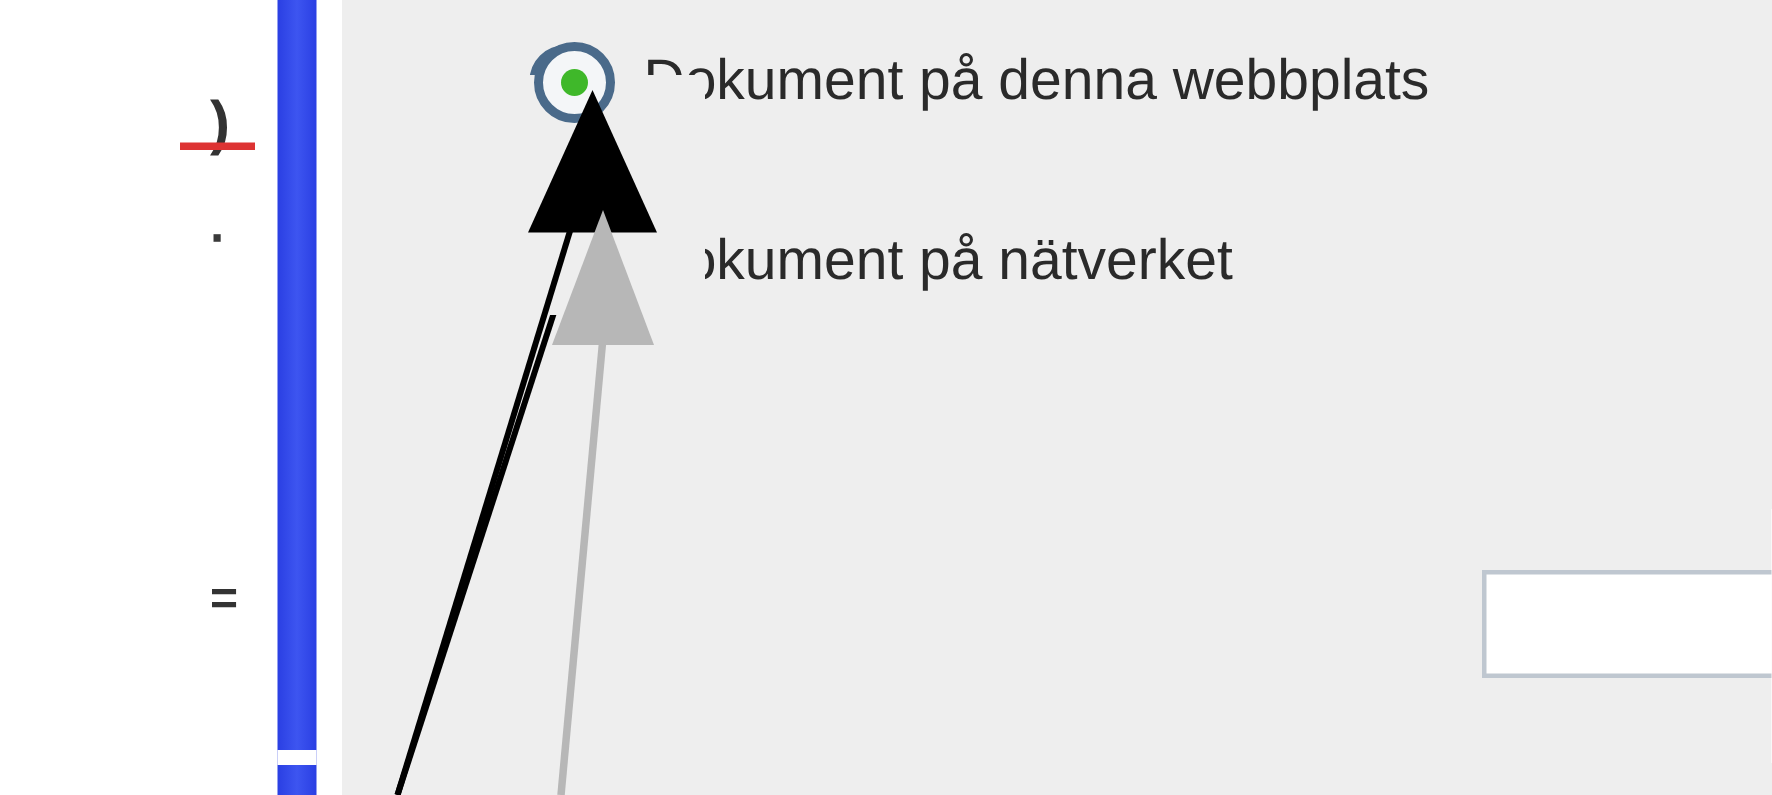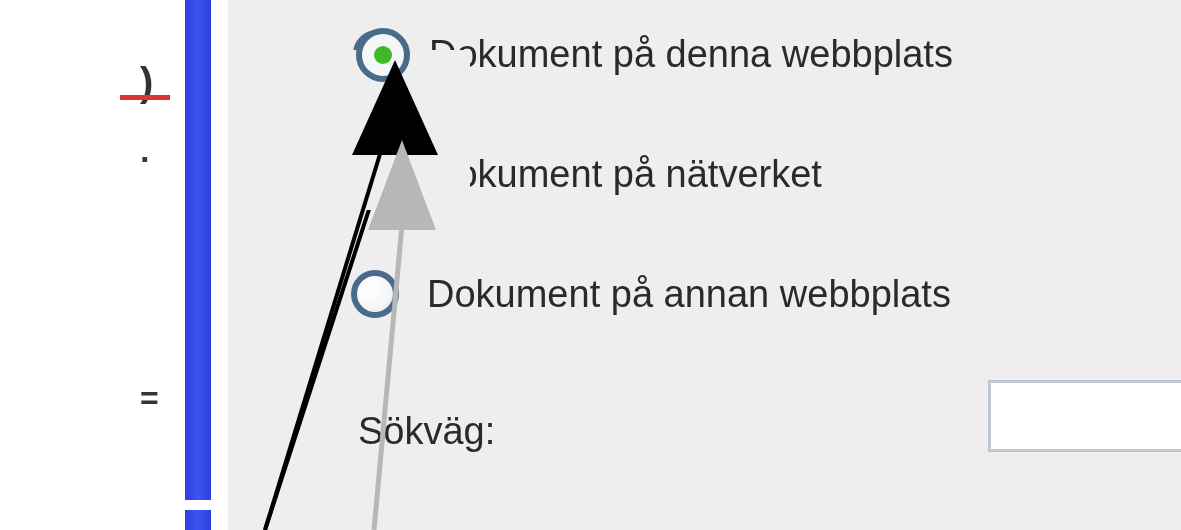--- a/index.html
+++ b/index.html
@@ -132,26 +132,21 @@
           <span class="dot"></span>
         </span>
         <span class="radio-label">Dokument på denna webbplats</span>
       </label>
 
       <label class="radio-row r2">
         <span class="radio"></span>
         <span class="radio-label">Dokument på nätverket</span>
       </label>
 
-      <label class="radio-row r3">
-        <span class="radio"></span>
-        <span class="radio-label">Dokument på annan webbplats</span>
-      </label>
 
-      <span class="path-label">Sökväg:</span>
       <div class="path-input"></div>
 
     </div>
   </div>
 
   <svg class="arrow-svg" viewBox="0 0 1181 530">
 
     <g>
       <line x1="265" y1="530" x2="398" y2="120" stroke="#000" stroke-width="4"></line>
       <polygon points="398,120 350,140 420,70 440,160" fill="#000" transform="translate(-12,-20)"></polygon>

